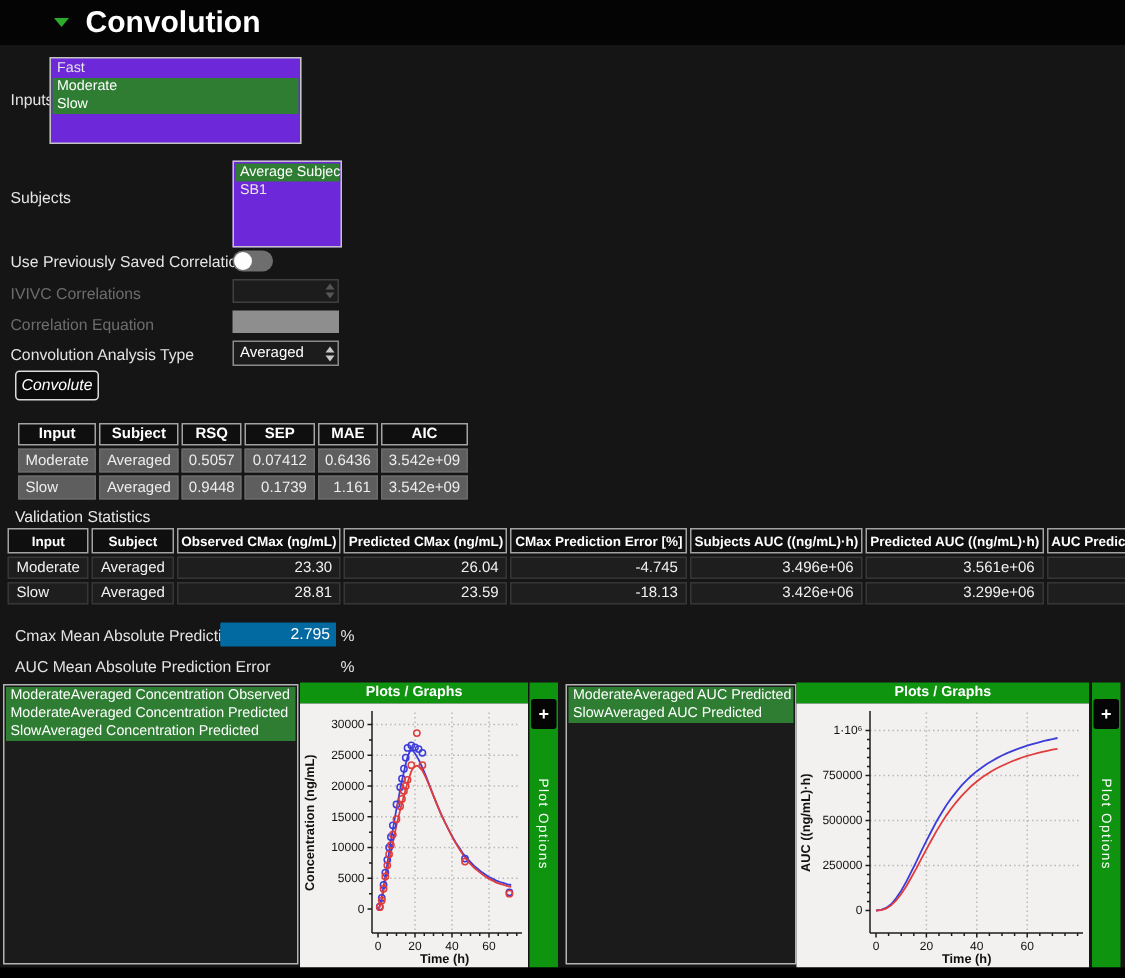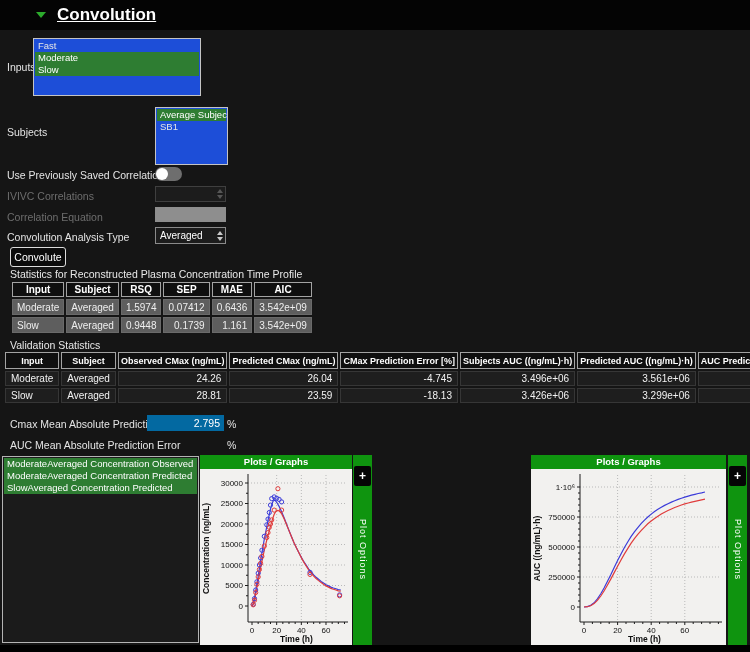--- a/index.html
+++ b/index.html
@@ -2,45 +2,45 @@
 <html><head>
 <meta charset="utf-8">
 <style>
   html,body{margin:0;padding:0;background:#000;}
   #app{position:relative;width:750px;height:652px;background:#151515;overflow:hidden;
        font-family:"Liberation Sans",sans-serif;font-size:11px;color:#e4e4e4;}
   .abs{position:absolute;}
   
   .topbar{position:absolute;left:0;top:0;width:750px;height:30px;background:#040404;display:flex;align-items:center;}
   .tri{width:0;height:0;border-left:5px solid transparent;border-right:5px solid transparent;border-top:6px solid #2cab2c;margin-left:36px;}
-  .title{margin-left:11px;font-size:17px;font-weight:bold;color:#fff;text-decoration:underline;}
+  .title{margin-left:11px;font-size:20px;font-weight:bold;color:#fff;}
   
   .lbl{position:absolute;color:#e4e4e4;font-size:10.5px;white-space:nowrap;}
   .lbl.dis{color:#6d6d6d;}
   
-  .lst{position:absolute;background:#1d4ed8;border:1px solid #c4c4c4;overflow:hidden;padding:1px;}
+  .lst{position:absolute;background:#6d28d9;border:1px solid #c4c4c4;overflow:hidden;padding:1px;}
   .lst-item{height:12px;line-height:12px;font-size:9.5px;padding:0 3px;color:#e6e6e6;white-space:nowrap;}
   .lst-item.sel{background:#2e7d32;color:#fff;}
   
   .toggle{position:absolute;width:27px;height:14px;border-radius:7px;background:#6e6e6e;}
   .knob{position:absolute;left:1px;top:1px;width:12px;height:12px;border-radius:50%;background:#fdfdfd;}
   
   .combo{position:absolute;background:#1c1c1c;border:1px solid #8a8a8a;display:flex;align-items:center;}
   .combo.disabled{border-color:#3f3f3f;}
   .combo-val{flex:1;padding-left:4px;font-size:10px;color:#fff;white-space:nowrap;overflow:hidden;}
   .spin{display:flex;flex-direction:column;align-items:center;justify-content:center;width:11px;}
   .spin i{display:block;width:0;height:0;border-left:3px solid transparent;border-right:3px solid transparent;margin:1px 0;}
   .spin .su{border-bottom:4px solid #c9c9c9;}
   .spin .sd{border-top:4px solid #c9c9c9;}
   .combo.disabled .su{border-bottom-color:#565656;}
   .combo.disabled .sd{border-top-color:#565656;}
   .grayfield{position:absolute;background:#8e8e8e;}
   
   .btn{position:absolute;background:#0c0c0c;border:1px solid #dcdcdc;border-radius:3px;color:#fff;
-       font-size:10.5px;display:flex;align-items:center;justify-content:center;}
+       font-size:10.5px;display:flex;align-items:center;justify-content:center;font-style:italic;}
   
   .caption{position:absolute;font-size:10.5px;color:#e8e8e8;white-space:nowrap;}
   
   table{border-collapse:separate;border-spacing:2px;table-layout:fixed;}
   th{background:#0f0f0f;border:1px solid #a3a3a3;color:#fff;font-weight:bold;white-space:nowrap;overflow:hidden;}
   td{white-space:nowrap;overflow:hidden;}
   td.num{text-align:right;}
   #stats-table th{font-size:10px;height:13px;padding:0 4px;}
   #stats-table td{background:#5e5e5e;border:1px solid #6a6a6a;color:#eee;font-size:10px;height:14px;padding:0 4px;}
   #valid-table th{font-size:9px;height:15px;padding:0 2px;}
@@ -109,21 +109,20 @@
   <div class="combo" style="left:155px;top:227px;width:69px;height:15px;">
     <span class="combo-val">Averaged</span>
     <span class="spin">
         <i class="su"></i>
         <i class="sd"></i>
       </span>
   </div>
 
   <div class="btn" style="left:10px;top:247px;width:54px;height:18px;">Convolute</div>
 
-  <div class="caption" style="left:10px;top:268px;">Statistics for Reconstructed Plasma Concentration Time Profile</div>
   <table id="stats-table" class="abs" style="left:10px;top:280px;">
     <colgroup>
         <col style="width:42px">
         <col style="width:42px">
         <col style="width:36px">
         <col style="width:40px">
         <col style="width:36px">
         <col style="width:50px">
       </colgroup>
     <tbody>
@@ -131,21 +130,21 @@
       <th>Input</th>
       <th>Subject</th>
       <th>RSQ</th>
       <th>SEP</th>
       <th>MAE</th>
       <th>AIC</th>
     </tr>
     <tr>
       <td>Moderate</td>
       <td>Averaged</td>
-      <td class="num">1.5974</td>
+      <td class="num">0.5057</td>
       <td class="num">0.07412</td>
       <td class="num">0.6436</td>
       <td class="num">3.542e+09</td>
     </tr>
     <tr>
       <td>Slow</td>
       <td>Averaged</td>
       <td class="num">0.9448</td>
       <td class="num">0.1739</td>
       <td class="num">1.161</td>
@@ -173,21 +172,21 @@
       <th>Observed CMax (ng/mL)</th>
       <th>Predicted CMax (ng/mL)</th>
       <th>CMax Prediction Error [%]</th>
       <th>Subjects AUC ((ng/mL)·h)</th>
       <th>Predicted AUC ((ng/mL)·h)</th>
       <th>AUC Prediction Error [%]</th>
     </tr>
     <tr>
       <td>Moderate</td>
       <td>Averaged</td>
-      <td class="num">24.26</td>
+      <td class="num">23.30</td>
       <td class="num">26.04</td>
       <td class="num">-4.745</td>
       <td class="num">3.496e+06</td>
       <td class="num">3.561e+06</td>
       <td class="num">1.855</td>
     </tr>
     <tr>
       <td>Slow</td>
       <td>Averaged</td>
       <td class="num">28.81</td>
@@ -313,20 +312,24 @@
           <text x="96.3988" y="173" text-anchor="middle" class="axlab">Time (h)</text>
           <text x="9" y="79.5" text-anchor="middle" class="axlab" transform="rotate(-90 9 79.5)">Concentration (ng/mL)</text>
         </svg>
     </div>
   </div>
   <div class="plot-strip" style="left:353px;top:455px;width:19px;height:190px;">
     <span class="vtext">Plot Options</span>
   </div>
   <div class="plusbtn" style="left:354px;top:466px;">+</div>
 
+  <div class="legendbox" style="left:377px;top:456px;width:150px;height:183px;">
+    <div class="legend-item">ModerateAveraged AUC Predicted</div>
+    <div class="legend-item">SlowAveraged AUC Predicted</div>
+  </div>
 
   <div class="plotpanel" style="left:531px;top:455px;width:195px;height:190px;">
     <div class="plot-header">Plots / Graphs</div>
     <div class="plot-body" style="width:195px;height:176px;">
       <svg width="195" height="176" viewBox="0 0 195 176">
           <line x1="86.6" y1="6" x2="86.6" y2="153" class="grid"></line>
           <line x1="120.2" y1="6" x2="120.2" y2="153" class="grid"></line>
           <line x1="153.8" y1="6" x2="153.8" y2="153" class="grid"></line>
           <line x1="49" y1="108" x2="190" y2="108" class="grid"></line>
           <line x1="49" y1="78" x2="190" y2="78" class="grid"></line>

